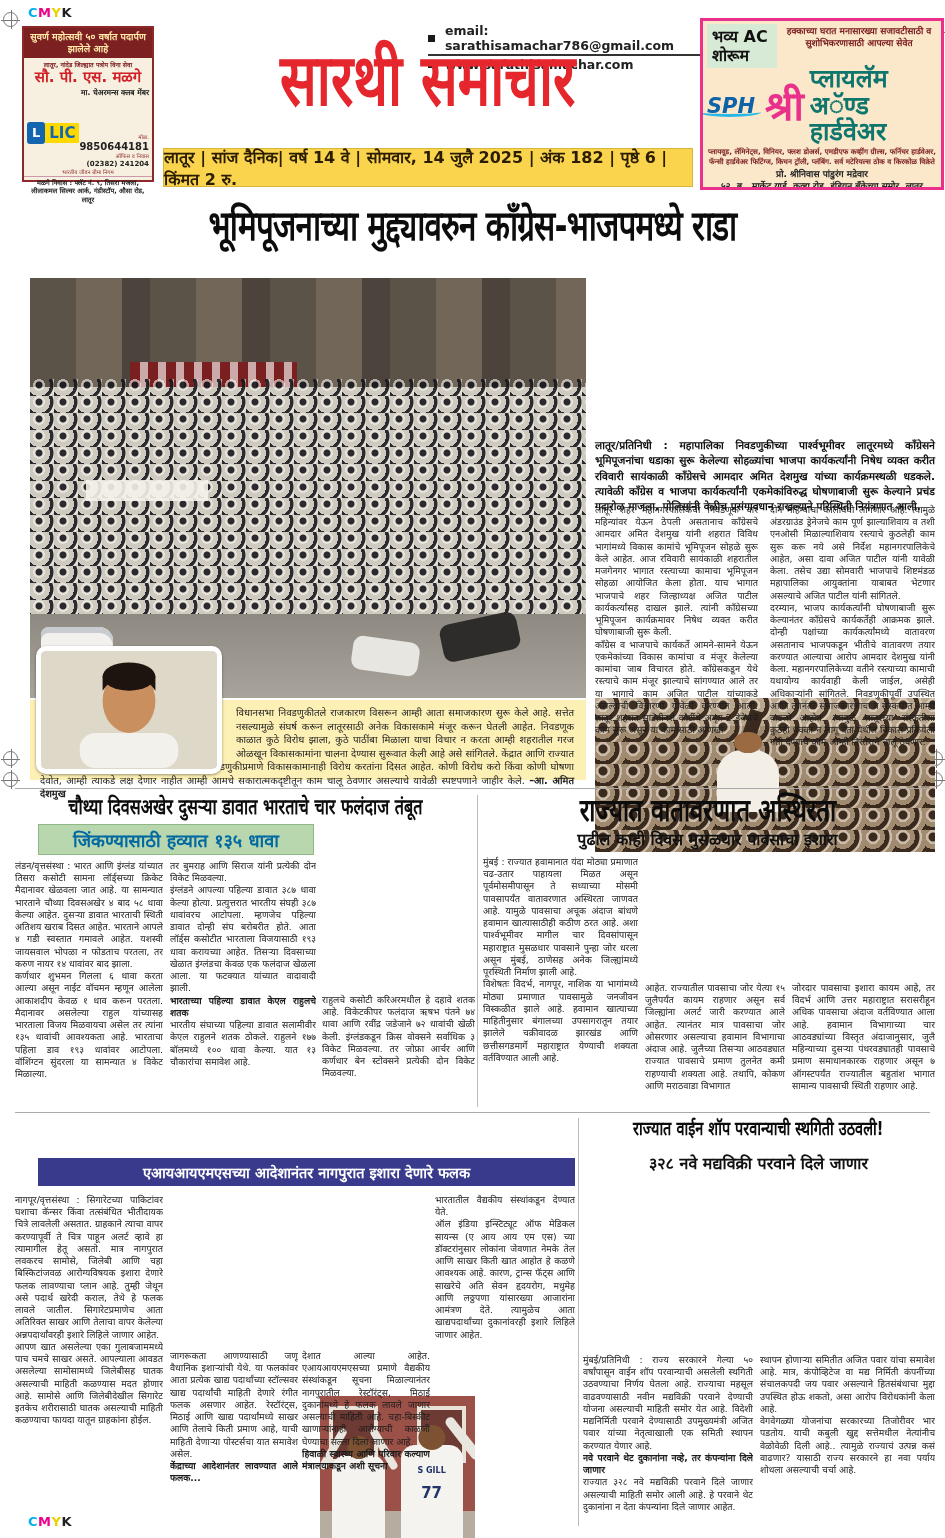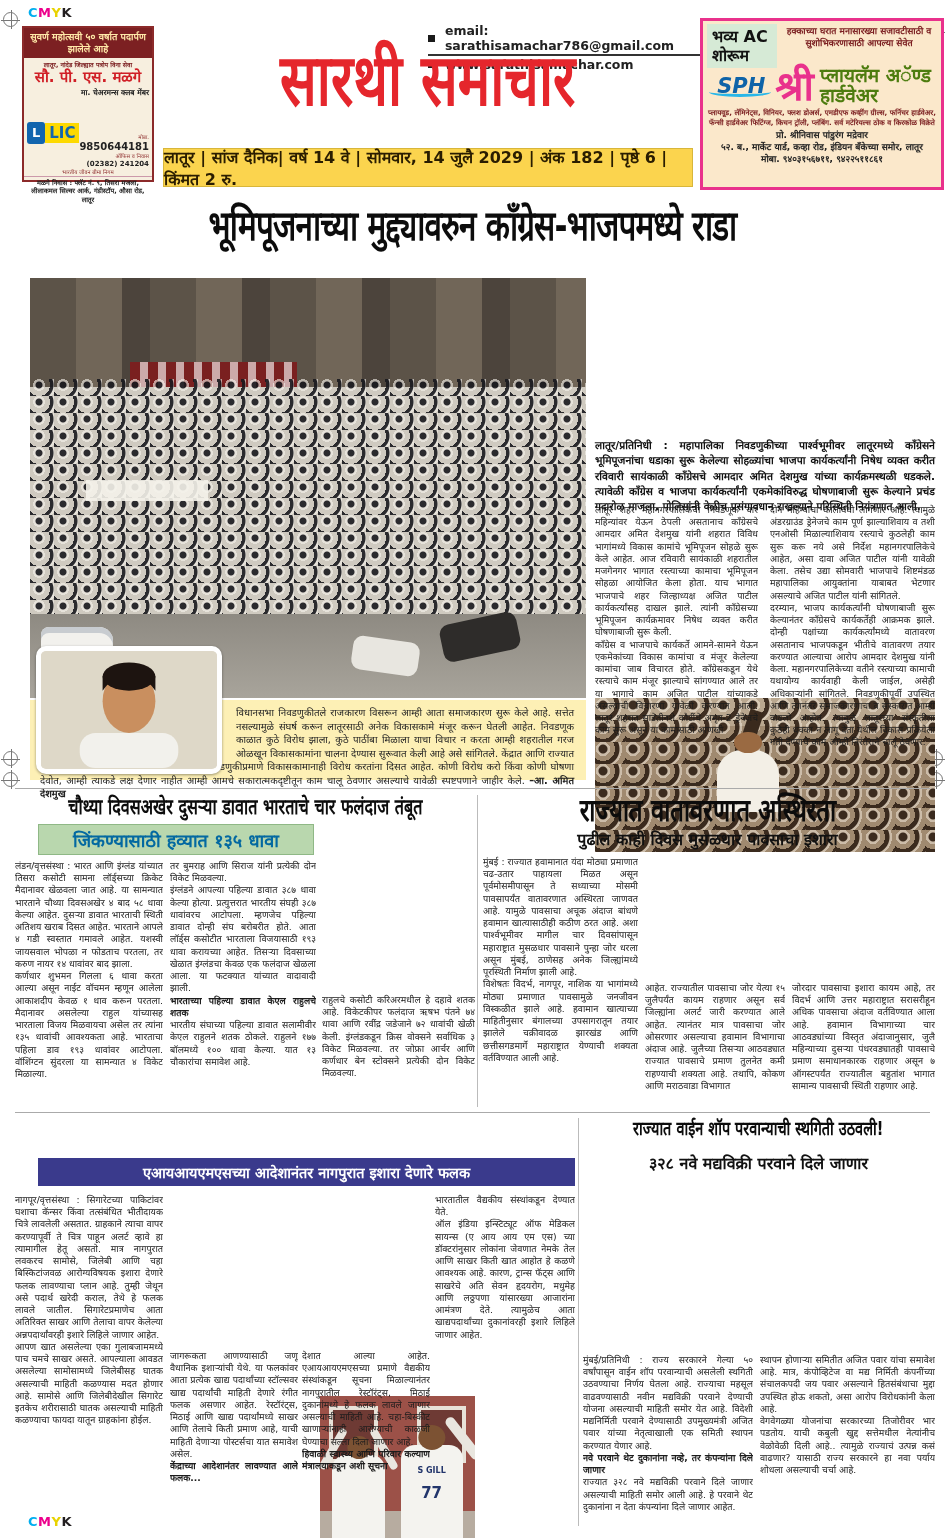--- a/index.html
+++ b/index.html
@@ -47,21 +47,21 @@
   
   .adR{width:238px;height:166px;border:3px solid #e9318c;background:#fbe8cb;overflow:hidden;}
   .adR .top{display:flex;gap:4px;padding:3px 4px 0;}
   .adR .ac{background:#d6ead6;font-weight:bold;font-size:16px;line-height:1.2;padding:3px 5px;color:#111;}
   .adR .tag{font-size:9px;font-weight:bold;color:#7c2022;text-align:center;line-height:1.3;padding-top:2px;}
   .adR .logorow{display:flex;align-items:center;justify-content:center;gap:6px;margin-top:-2px;}
   .sph{font-style:italic;font-weight:bold;font-size:21px;color:#0e63a8;position:relative;padding:0 4px;}
   .sph::after{content:"";position:absolute;left:-4px;right:-2px;bottom:1px;height:7px;
               border-bottom:3px solid #29b7e8;border-radius:0 0 60% 60%;}
   .shree{color:#e9318c;font-size:40px;font-weight:bold;line-height:.9;}
-  .adR .nmcol{font-size:19px;font-weight:bold;color:#4d7c0f;line-height:1.05;}
+  .adR .nmcol{font-size:25px;font-weight:bold;color:#0f766e;line-height:1.05;}
   .adR .prod{font-size:7.2px;color:#7c2022;font-weight:bold;text-align:center;line-height:1.35;padding:2px 5px 1px;}
   .adR .prop,.adR .addr2,.adR .ph{font-size:9px;font-weight:bold;color:#222;text-align:center;line-height:1.35;}
 
   
   .mainhead{width:100%;display:flex;justify-content:center;}
   .mainhead h1{font-size:37px;letter-spacing:-1px;}
   .sechead h2{font-size:19px;}
   .sechead.big h2{font-size:28px;}
   .sechead{display:flex;justify-content:center;width:100%;}
   .subhead{font-size:16px;font-weight:bold;color:#111;}
@@ -160,21 +160,21 @@
     <div class="row">
       <span class="bullet"></span>
       <span>www.sarathisamachar.com</span>
     </div>
   </div>
 
   <div class="abs" style="left:160px;top:48px;width:535px;display:flex;justify-content:center;">
     <span class="masthead cond" style="--sx:.9;">सारथी समाचार</span>
   </div>
   <div class="abs datestrip" style="left:163px;top:148px;width:528px;height:37px;">
-    <span>लातूर | सांज दैनिक| वर्ष 14 वे | सोमवार, 14 जुलै 2029 | अंक 182 | पृष्ठे 6 | किंमत 2 रु.</span>
+    <span>लातूर | सांज दैनिक| वर्ष 14 वे | सोमवार, 14 जुलै 2025 | अंक 182 | पृष्ठे 6 | किंमत 2 रु.</span>
   </div>
 
   <div class="abs adR" style="left:700px;top:18px;">
     <div class="top">
       <div class="ac">भव्य AC शोरूम</div>
       <div class="tag">हक्काच्या घरात मनासारख्या सजावटीसाठी व सुशोभिकरणासाठी आपल्या सेवेत</div>
     </div>
     <div class="logorow">
       <span class="sph">SPH</span>
       <span class="shree">श्री</span>

